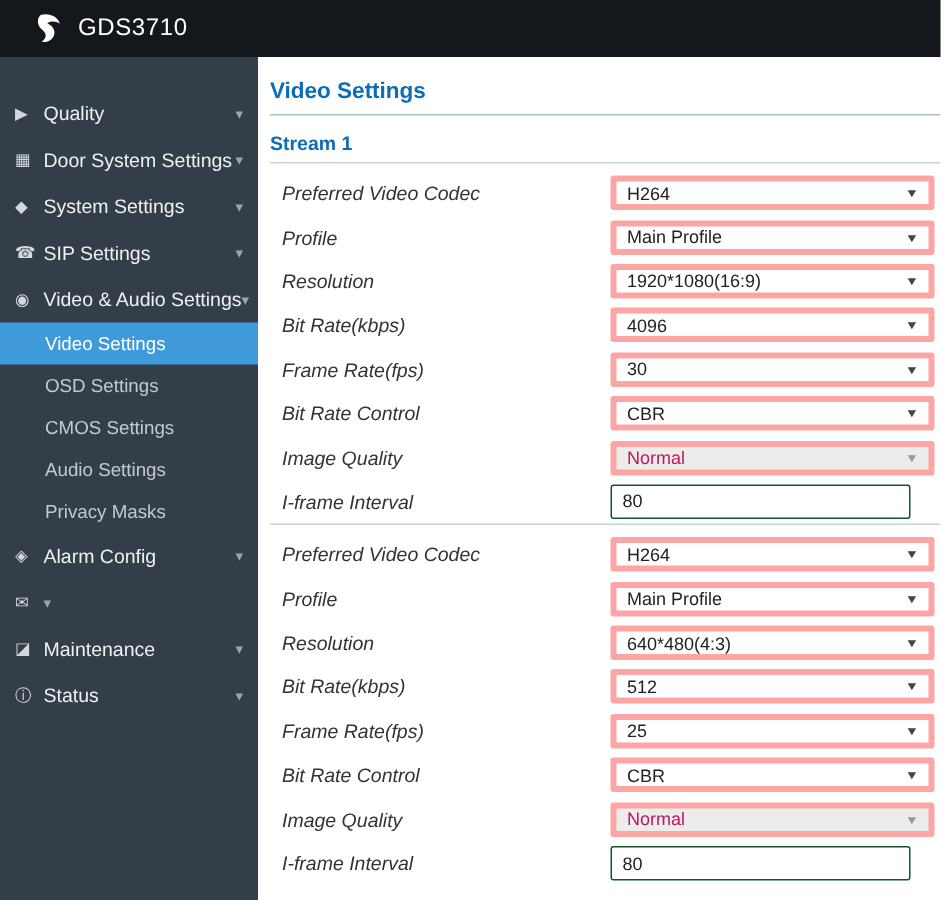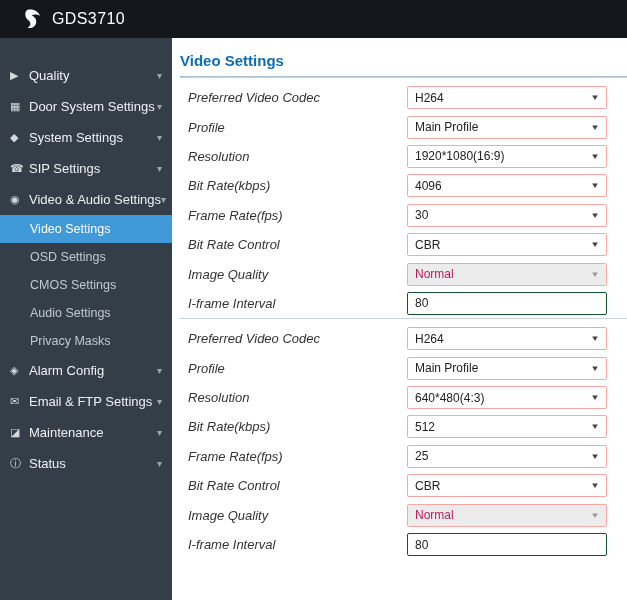--- a/index.html
+++ b/index.html
@@ -28,21 +28,21 @@
   
   .content { position: absolute; top: 38px; left: 172px; width: 455px; height: 562px;
     background: #fff; padding-top: 12px; overflow: hidden; }
   .page-title { font-size: 15px; color: #0c6cb8; font-weight: bold; margin: 2px 0 7px 8px; }
   .title-rule { border-top: 1px solid #a9bfce; margin-left: 8px; }
   .section-title { font-size: 13px; color: #0c6cb8; font-weight: bold; margin: 11px 0 5px 8px; }
   .section-rule { border-top: 1px solid #c6d3dd; margin-left: 8px; }
   .rows { margin-top: 5px; }
   .form-row { height: 29.4px; display: flex; align-items: center; padding-left: 16px; }
   .form-row label { width: 219px; font-size: 13px; color: #333; flex: 0 0 auto; font-style: italic; }
-  .selectbox { width: 200px; height: 23px; border: 1px solid #fca5a5; border-radius: 2px;
+  .selectbox { width: 216px; height: 23px; border: 4px solid #fca5a5; border-radius: 2px;
     background: #fff; display: flex; align-items: center; justify-content: space-between;
     padding: 0 7px; cursor: pointer; }
   .selval { font-size: 12px; color: #222; white-space: nowrap; }
   .selarrow { font-size: 8px; color: #444; transform: scaleX(1.2); }
   .selectbox.disabled { background: #ececec; cursor: default; }
   .selectbox.disabled .selval { color: #be185d; }
   .selectbox.disabled .selarrow { color: #9a9a9a; }
   .text-input { width: 200px; height: 23px; border: 1px solid #14532d; border-radius: 2px;
     font-size: 12px; padding: 0 7px; color: #222; font-family: inherit; outline: none; }
 </style>
@@ -108,21 +108,20 @@
     </div>
 
     <div class="nav-item">
       <span class="nav-icon">◈</span>
       <span class="nav-label">Alarm Config</span>
       <span class="nav-chevron">▾</span>
     </div>
 
     <div class="nav-item">
       <span class="nav-icon">✉</span>
-      <span class="nav-label">Email &amp; FTP Settings</span>
       <span class="nav-chevron">▾</span>
     </div>
 
     <div class="nav-item">
       <span class="nav-icon">◪</span>
       <span class="nav-label">Maintenance</span>
       <span class="nav-chevron">▾</span>
     </div>
 
     <div class="nav-item">
@@ -131,20 +130,89 @@
       <span class="nav-chevron">▾</span>
     </div>
 
   </nav>
 </aside>
 
 <main class="content">
 
   <h1 class="page-title">Video Settings</h1>
   <div class="title-rule"></div>
+
+  <section>
+    <h2 class="section-title">Stream 1</h2>
+    <div class="section-rule"></div>
+    <div class="rows">
+
+      <div class="form-row">
+        <label>Preferred Video Codec</label>
+        <div class="selectbox">
+          <span class="selval">H264</span>
+          <span class="selarrow">▼</span>
+        </div>
+      </div>
+
+      <div class="form-row">
+        <label>Profile</label>
+        <div class="selectbox">
+          <span class="selval">Main Profile</span>
+          <span class="selarrow">▼</span>
+        </div>
+      </div>
+
+      <div class="form-row">
+        <label>Resolution</label>
+        <div class="selectbox">
+          <span class="selval">1920*1080(16:9)</span>
+          <span class="selarrow">▼</span>
+        </div>
+      </div>
+
+      <div class="form-row">
+        <label>Bit Rate(kbps)</label>
+        <div class="selectbox">
+          <span class="selval">4096</span>
+          <span class="selarrow">▼</span>
+        </div>
+      </div>
+
+      <div class="form-row">
+        <label>Frame Rate(fps)</label>
+        <div class="selectbox">
+          <span class="selval">30</span>
+          <span class="selarrow">▼</span>
+        </div>
+      </div>
+
+      <div class="form-row">
+        <label>Bit Rate Control</label>
+        <div class="selectbox">
+          <span class="selval">CBR</span>
+          <span class="selarrow">▼</span>
+        </div>
+      </div>
+
+      <div class="form-row">
+        <label>Image Quality</label>
+        <div class="selectbox disabled">
+          <span class="selval">Normal</span>
+          <span class="selarrow">▼</span>
+        </div>
+      </div>
+
+      <div class="form-row">
+        <label>I-frame Interval</label>
+        <input class="text-input" type="text" value="80" style="">
+      </div>
+
+    </div>
+  </section>
 
   <section>
     <div class="section-rule"></div>
     <div class="rows">
 
       <div class="form-row">
         <label>Preferred Video Codec</label>
         <div class="selectbox">
           <span class="selval">H264</span>
           <span class="selarrow">▼</span>
@@ -155,37 +223,37 @@
         <label>Profile</label>
         <div class="selectbox">
           <span class="selval">Main Profile</span>
           <span class="selarrow">▼</span>
         </div>
       </div>
 
       <div class="form-row">
         <label>Resolution</label>
         <div class="selectbox">
-          <span class="selval">1920*1080(16:9)</span>
+          <span class="selval">640*480(4:3)</span>
           <span class="selarrow">▼</span>
         </div>
       </div>
 
       <div class="form-row">
         <label>Bit Rate(kbps)</label>
         <div class="selectbox">
-          <span class="selval">4096</span>
+          <span class="selval">512</span>
           <span class="selarrow">▼</span>
         </div>
       </div>
 
       <div class="form-row">
         <label>Frame Rate(fps)</label>
         <div class="selectbox">
-          <span class="selval">30</span>
+          <span class="selval">25</span>
           <span class="selarrow">▼</span>
         </div>
       </div>
 
       <div class="form-row">
         <label>Bit Rate Control</label>
         <div class="selectbox">
           <span class="selval">CBR</span>
           <span class="selarrow">▼</span>
         </div>
@@ -200,81 +268,13 @@
       </div>
 
       <div class="form-row">
         <label>I-frame Interval</label>
         <input class="text-input" type="text" value="80" style="">
       </div>
 
     </div>
   </section>
 
-  <section>
-    <div class="section-rule"></div>
-    <div class="rows">
-
-      <div class="form-row">
-        <label>Preferred Video Codec</label>
-        <div class="selectbox">
-          <span class="selval">H264</span>
-          <span class="selarrow">▼</span>
-        </div>
-      </div>
-
-      <div class="form-row">
-        <label>Profile</label>
-        <div class="selectbox">
-          <span class="selval">Main Profile</span>
-          <span class="selarrow">▼</span>
-        </div>
-      </div>
-
-      <div class="form-row">
-        <label>Resolution</label>
-        <div class="selectbox">
-          <span class="selval">640*480(4:3)</span>
-          <span class="selarrow">▼</span>
-        </div>
-      </div>
-
-      <div class="form-row">
-        <label>Bit Rate(kbps)</label>
-        <div class="selectbox">
-          <span class="selval">512</span>
-          <span class="selarrow">▼</span>
-        </div>
-      </div>
-
-      <div class="form-row">
-        <label>Frame Rate(fps)</label>
-        <div class="selectbox">
-          <span class="selval">25</span>
-          <span class="selarrow">▼</span>
-        </div>
-      </div>
-
-      <div class="form-row">
-        <label>Bit Rate Control</label>
-        <div class="selectbox">
-          <span class="selval">CBR</span>
-          <span class="selarrow">▼</span>
-        </div>
-      </div>
-
-      <div class="form-row">
-        <label>Image Quality</label>
-        <div class="selectbox disabled">
-          <span class="selval">Normal</span>
-          <span class="selarrow">▼</span>
-        </div>
-      </div>
-
-      <div class="form-row">
-        <label>I-frame Interval</label>
-        <input class="text-input" type="text" value="80" style="">
-      </div>
-
-    </div>
-  </section>
-
 </main>
 
 </body></html>

